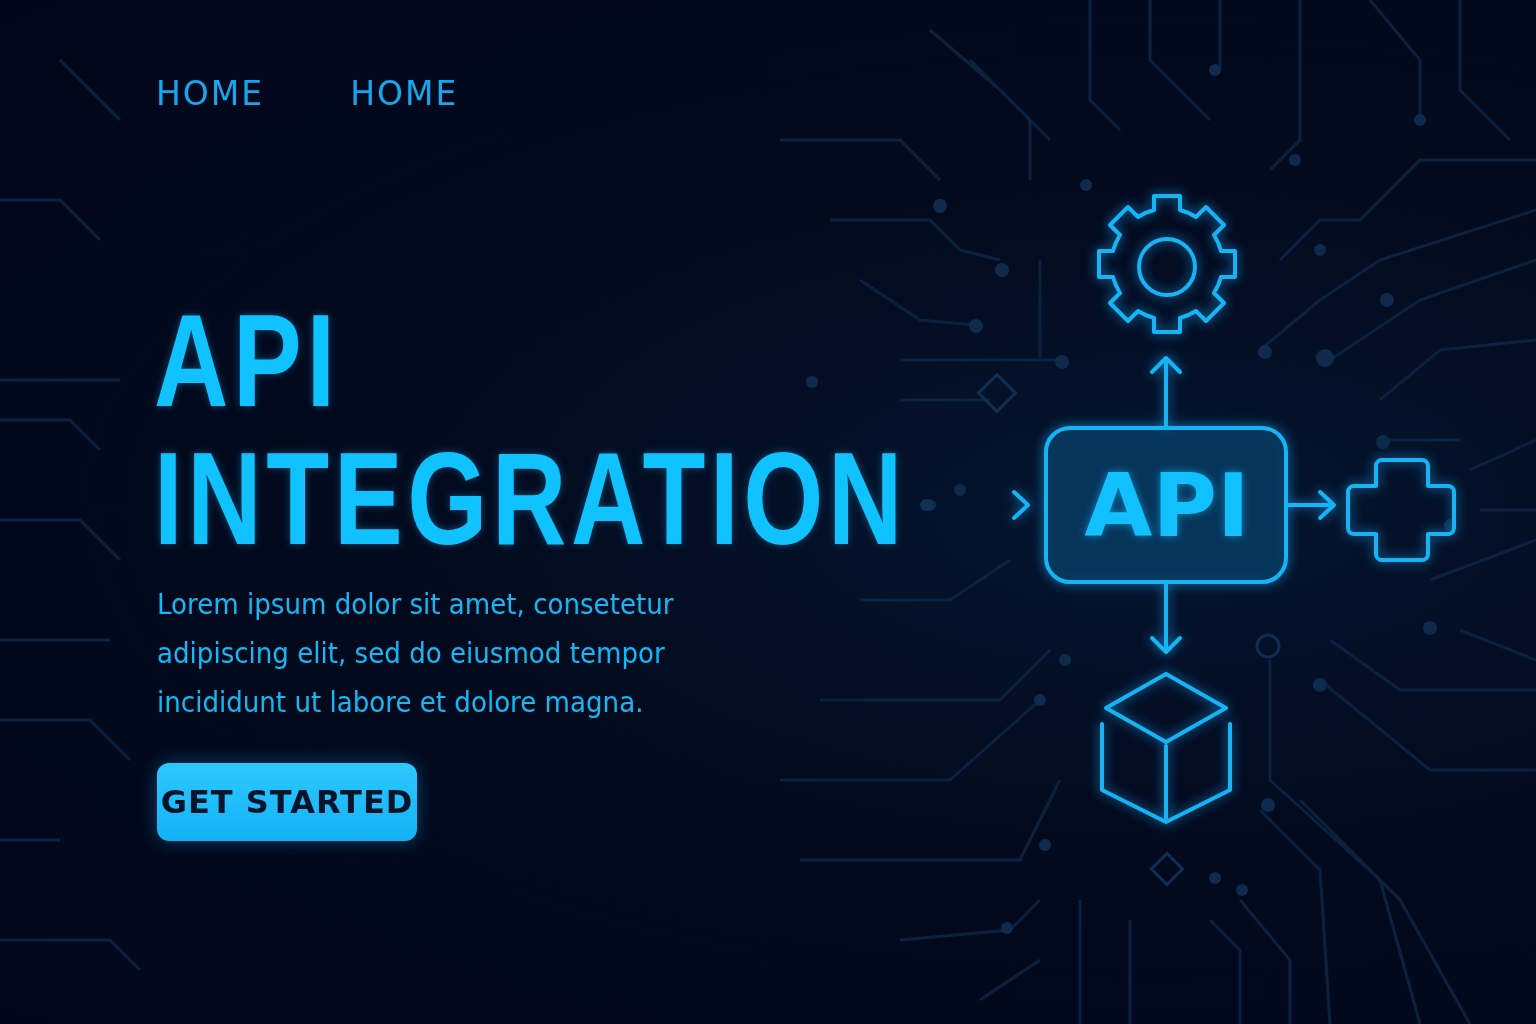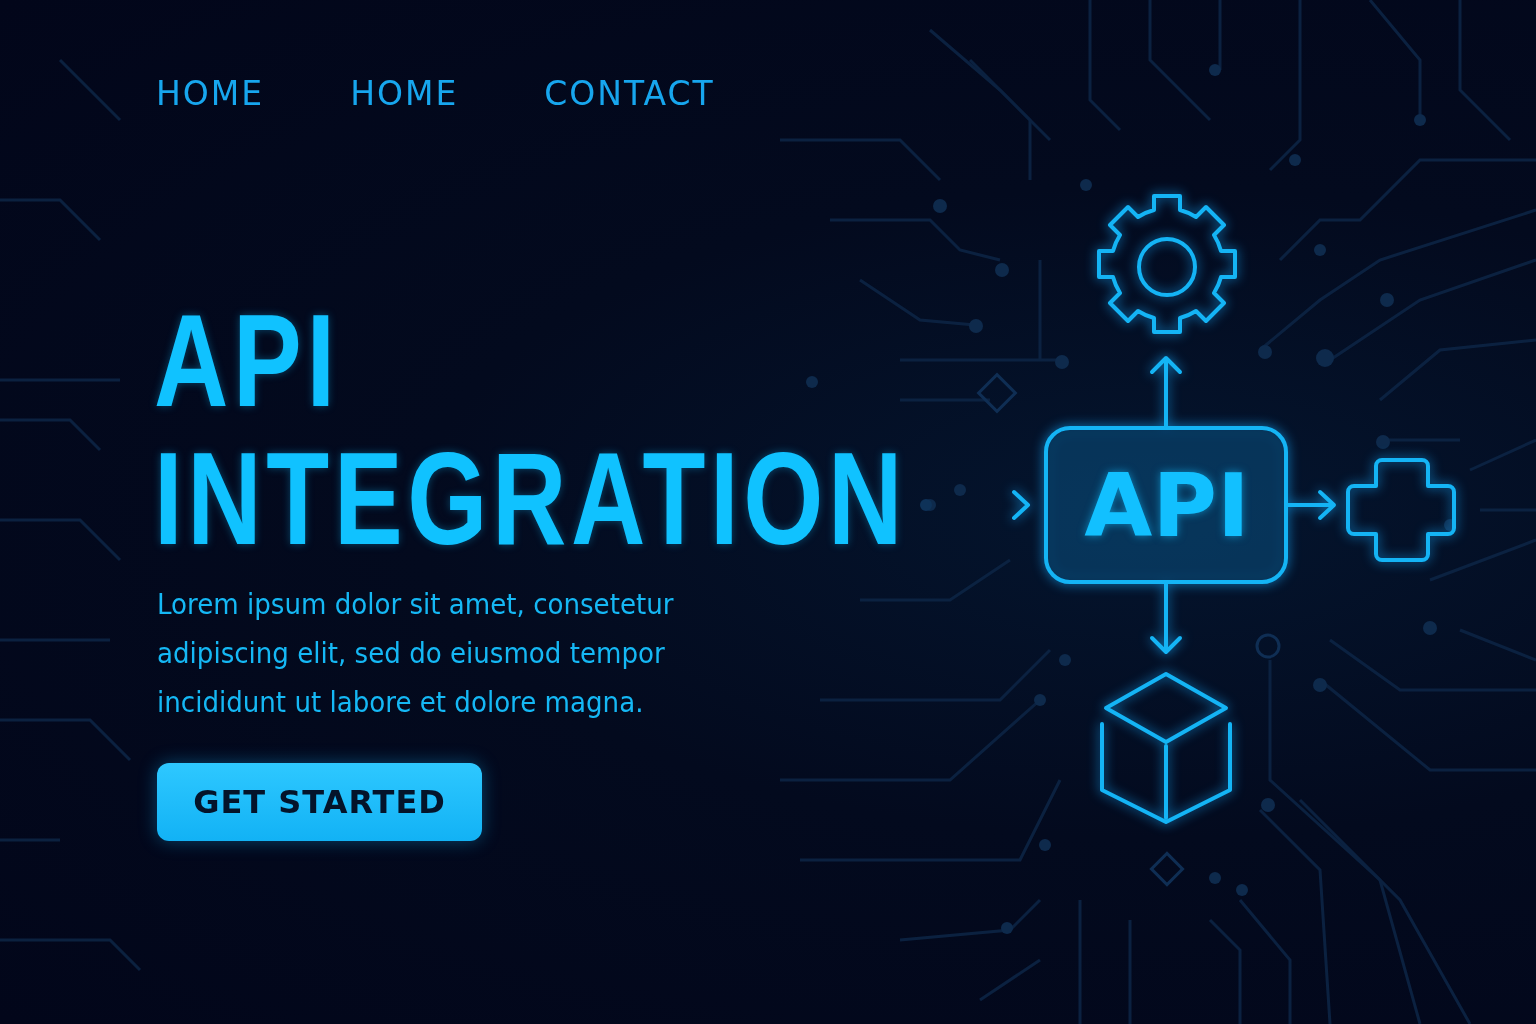--- a/index.html
+++ b/index.html
@@ -23,21 +23,21 @@
       text-shadow: 0 0 10px rgba(16,190,255,0.35);
     }
     .hero-title div { white-space:nowrap; }
     .desc {
       position:absolute; left:157px; top:580px; width:640px;
       color:#15b8f5; font-size:29px; line-height:49px;
       font-family:"DejaVu Sans", sans-serif;
       transform-origin:left top; transform: scaleX(0.9);
     }
     .cta {
-      position:absolute; left:157px; top:763px; width:325px; height:78px;
+      position:absolute; left:157px; top:763px; width:260px; height:78px;
       border-radius:12px; border:none;
       background: linear-gradient(180deg, #2ec8ff 0%, #12b2f5 100%);
       box-shadow: 0 0 18px rgba(20,180,255,0.35);
       color:#04142a; font-size:32px; font-weight:bold; letter-spacing:1px;
       font-family:"DejaVu Sans", sans-serif; cursor:pointer; padding:0;
     }
     .diagram { position:absolute; left:0; top:0; width:1536px; height:1024px; pointer-events:none; }
     .glow { filter: drop-shadow(0 0 6px rgba(20,170,255,0.8)); }
     .api-label {
       position:absolute; left:1048px; top:428px; width:238px; height:154px;
@@ -131,21 +131,20 @@
   <g stroke="#0f2e54" stroke-width="3" fill="none">
     <rect x="984" y="380" width="26" height="26" transform="rotate(45 997 393)"></rect>
     <rect x="1156" y="858" width="22" height="22" transform="rotate(45 1167 869)"></rect>
     <circle cx="1268" cy="646" r="11"></circle>
   </g>
 </svg>
 
 <nav class="nav">
   <a href="#">HOME</a>
   <a href="#">HOME</a>
-  <a href="#">CONTACT</a>
 </nav>
 
 <h1 class="hero-title" style="margin:0;">
   <div>API</div>
   <div>INTEGRATION</div>
 </h1>
 
 <div class="desc">
   <div>Lorem ipsum dolor sit amet, consetetur</div>
   <div>adipiscing elit, sed do eiusmod tempor</div>

